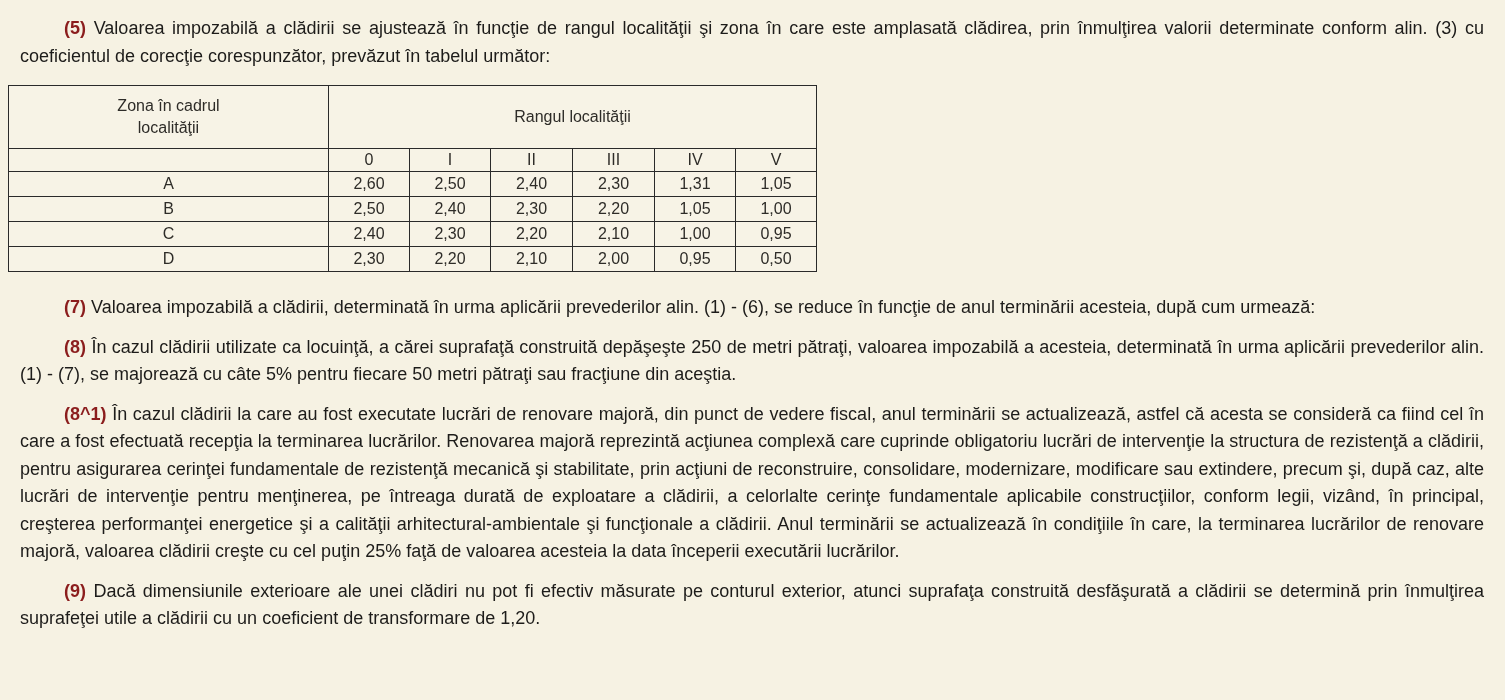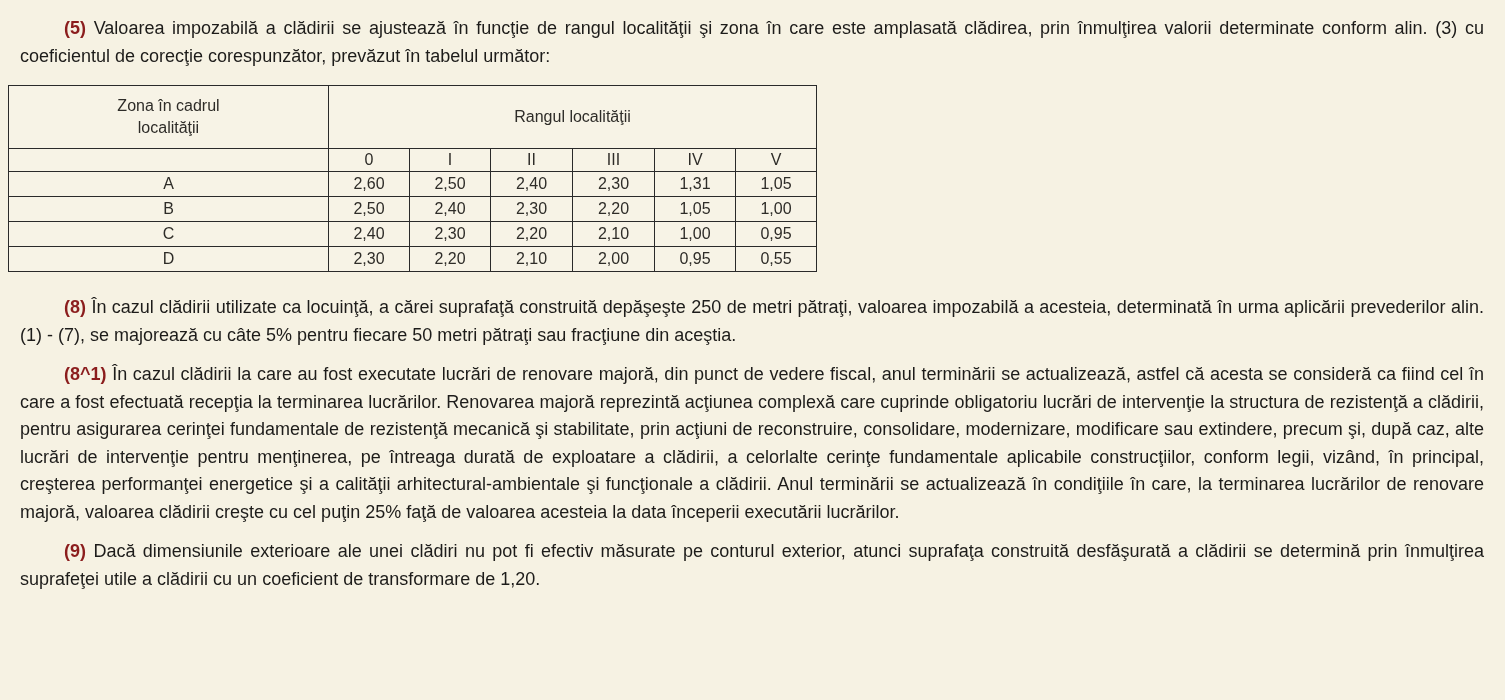--- a/index.html
+++ b/index.html
@@ -110,26 +110,27 @@
         <td>1,00</td>
         <td>0,95</td>
       </tr>
       <tr>
         <td>D</td>
         <td>2,30</td>
         <td>2,20</td>
         <td>2,10</td>
         <td>2,00</td>
         <td>0,95</td>
-        <td>0,55</td>
+        <td>0,50</td>
       </tr>
     </tbody>
   </table>
 
 
+  <p class="para"><span class="marker">(7)</span> <span>Valoarea impozabilă a clădirii, determinată în urma aplicării prevederilor alin. (1) - (6), se reduce în funcţie de anul terminării acesteia, după cum urmează:</span></p>
 
 
 
   <p class="para"><span class="marker">(8)</span> <span>În cazul clădirii utilizate ca locuinţă, a cărei suprafaţă construită depăşeşte 250 de metri pătraţi, valoarea impozabilă a acesteia, determinată în urma aplicării prevederilor alin. (1) - (7), se majorează cu câte 5% pentru fiecare 50 metri pătraţi sau fracţiune din aceştia.</span></p>
 
   <p class="para"><span class="marker">(8^1)</span> <span>În cazul clădirii la care au fost executate lucrări de renovare majoră, din punct de vedere fiscal, anul terminării se actualizează, astfel că acesta se consideră ca fiind cel în care a fost efectuată recepţia la terminarea lucrărilor. Renovarea majoră reprezintă acţiunea complexă care cuprinde obligatoriu lucrări de intervenţie la structura de rezistenţă a clădirii, pentru asigurarea cerinţei fundamentale de rezistenţă mecanică şi stabilitate, prin acţiuni de reconstruire, consolidare, modernizare, modificare sau extindere, precum şi, după caz, alte lucrări de intervenţie pentru menţinerea, pe întreaga durată de exploatare a clădirii, a celorlalte cerinţe fundamentale aplicabile construcţiilor, conform legii, vizând, în principal, creşterea performanţei energetice şi a calităţii arhitectural-ambientale şi funcţionale a clădirii. Anul terminării se actualizează în condiţiile în care, la terminarea lucrărilor de renovare majoră, valoarea clădirii creşte cu cel puţin 25% faţă de valoarea acesteia la data începerii executării lucrărilor.</span></p>
 
   <p class="para"><span class="marker">(9)</span> <span>Dacă dimensiunile exterioare ale unei clădiri nu pot fi efectiv măsurate pe conturul exterior, atunci suprafaţa construită desfăşurată a clădirii se determină prin înmulţirea suprafeţei utile a clădirii cu un coeficient de transformare de 1,20.</span></p>
 
 </div>

